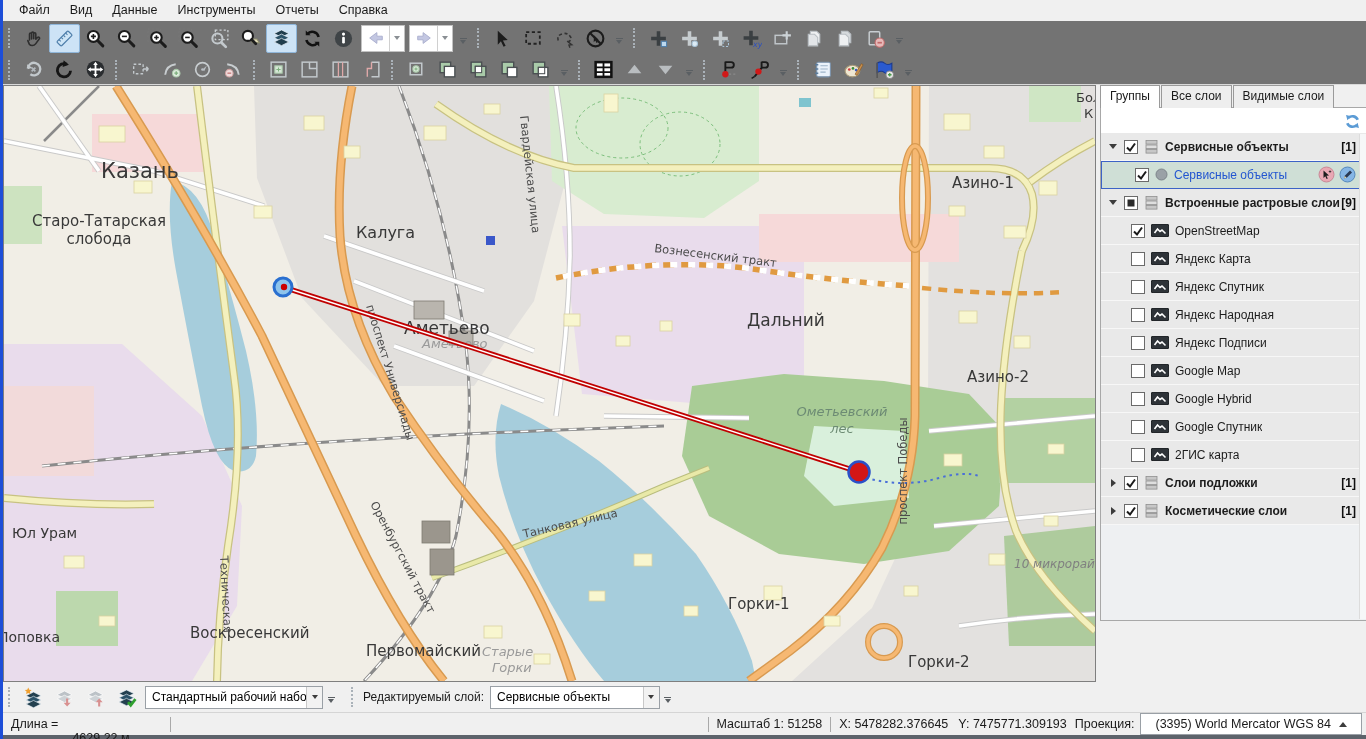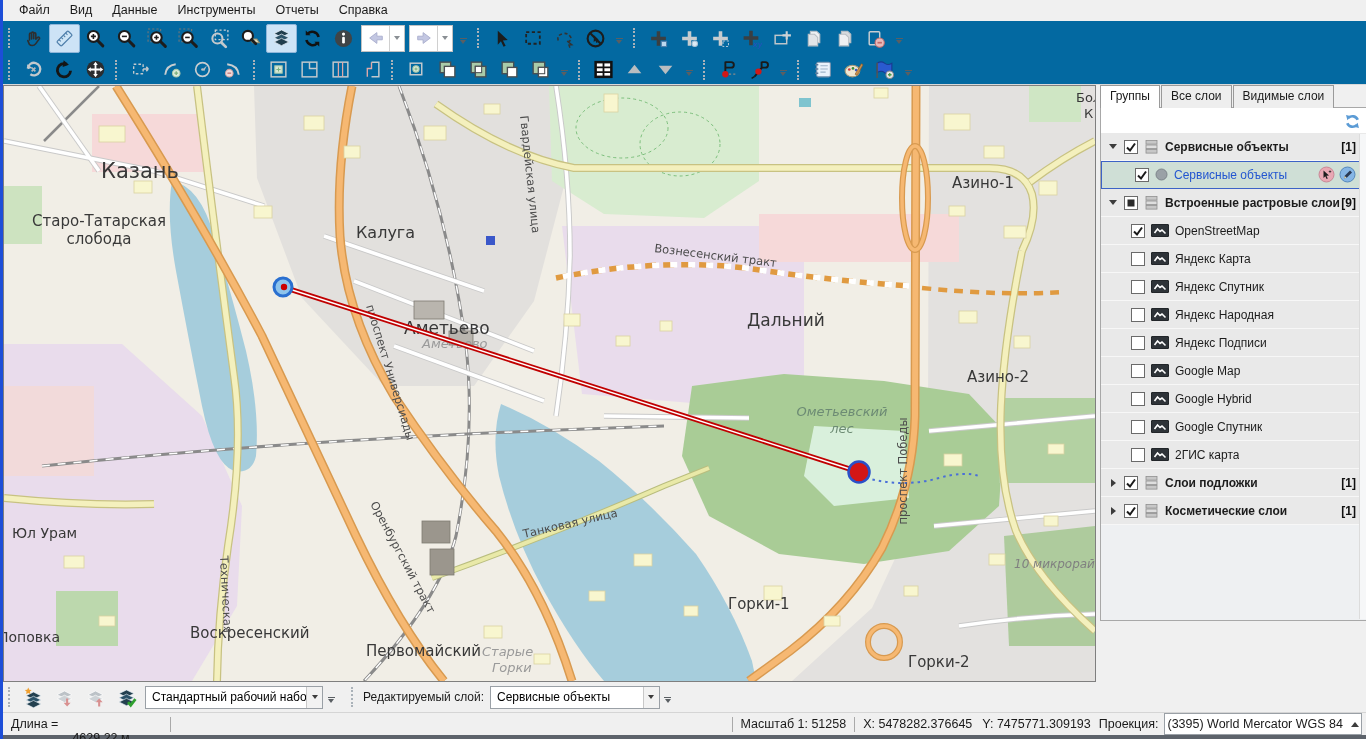--- a/index.html
+++ b/index.html
@@ -1,21 +1,21 @@
 <!DOCTYPE html>
 <html><head>
 <meta charset="utf-8">
 <style>
   html,body{margin:0;padding:0;background:#9a9a9a;}
   .app{position:relative;width:1366px;height:739px;background:#f0f0f0;font-family:"Liberation Sans",sans-serif;overflow:hidden;border-left:3px solid #1d4ed8;box-sizing:border-box;}
   
   .menubar{position:absolute;left:0;top:0;width:100%;height:21px;background:#f0f0f0;display:flex;align-items:center;font-size:12.5px;color:#1a1a1a;padding-left:6px;box-sizing:border-box;}
   .menu-item{padding:2px 10px 3px 10px;cursor:default;}
   
-  .tbrow{position:absolute;left:0;width:100%;display:flex;align-items:flex-end;background:#0369a1;box-sizing:border-box;}
+  .tbrow{position:absolute;left:0;width:100%;display:flex;align-items:flex-end;background:#737373;box-sizing:border-box;}
   .tb1{top:21px;height:34px;}
   .tb2{top:55px;height:30px;border-bottom:1px solid #d9d9d9;}
   .tgroup{display:flex;align-items:center;height:100%;padding:0 1px;}
   .grip{width:3px;height:20px;border-left:2px dotted #aab2b9;margin:0 5px 0 4px;}
   .ovf{width:12px;height:20px;display:flex;flex-direction:column;align-items:center;justify-content:flex-end;gap:1px;margin:0 2px;padding-bottom:2px;}
   .ovf i{display:block;width:7px;border-top:1px solid #5a5f63;}
   .ovf b{display:block;width:0;height:0;border:3px solid transparent;border-top:4px solid #5a5f63;}
   .tbtn{width:29px;height:27px;display:flex;align-items:center;justify-content:center;border:1px solid transparent;border-radius:2px;flex:none;}
   .tbtn.on{background:#cde3f6;border-color:#8fb6da;}
   .navbtn{display:flex;height:25px;border:1px solid #c2c2c2;background:#fff;margin:0 2px;flex:none;}
@@ -56,21 +56,21 @@
   
   .btb{position:absolute;left:0;top:682px;width:100%;height:30px;background:#f0f0f0;display:flex;align-items:center;box-sizing:border-box;}
   .lblsm{font-size:12px;color:#1a1a1a;margin:0 6px 0 2px;white-space:nowrap;}
   .combo{display:flex;align-items:center;height:23px;background:#fff;border:1px solid #9aa0a6;font-size:12px;box-sizing:border-box;}
   .combo .cval{padding:0 6px;white-space:nowrap;overflow:hidden;flex:1;}
   .combo .cbtn{width:15px;height:100%;border-left:1px solid #c8c8c8;display:flex;align-items:center;justify-content:center;background:#f2f2f2;}
   .sinput{height:23px;background:#fff;border:1px solid #9aa0a6;width:205px;font-size:12px;padding:0 4px;box-sizing:border-box;font-family:"Liberation Sans",sans-serif;}
   
   .statusbar{position:absolute;left:0;top:712px;width:100%;height:27px;background:#f0f0f0;border-top:1px solid #d5d5d5;border-bottom:4px solid #5d636b;display:flex;align-items:center;font-size:12.5px;color:#1a1a1a;box-sizing:border-box;}
   .sdiv{width:1px;height:15px;background:#a9a9a9;margin:0 8px;flex:none;}
-  .scombo{display:flex;align-items:center;height:20px;background:#fff;border:1px solid #9aa0a6;font-size:12.5px;padding:0 2px;margin:0 4px 0 6px;gap:8px;}
+  .scombo{display:flex;align-items:center;height:20px;background:#fff;border:1px solid #9aa0a6;font-size:12.5px;padding:0 14px;margin:0 4px 0 6px;gap:8px;}
   .upcaret{width:0;height:0;border:4px solid transparent;border-bottom:5px solid #3c3c3c;margin-bottom:3px;}
 </style>
 </head>
 <body>
 
 <div class="app">
 
   <div class="menubar">
     <span class="menu-item">Файл</span>
     <span class="menu-item">Вид</span>

